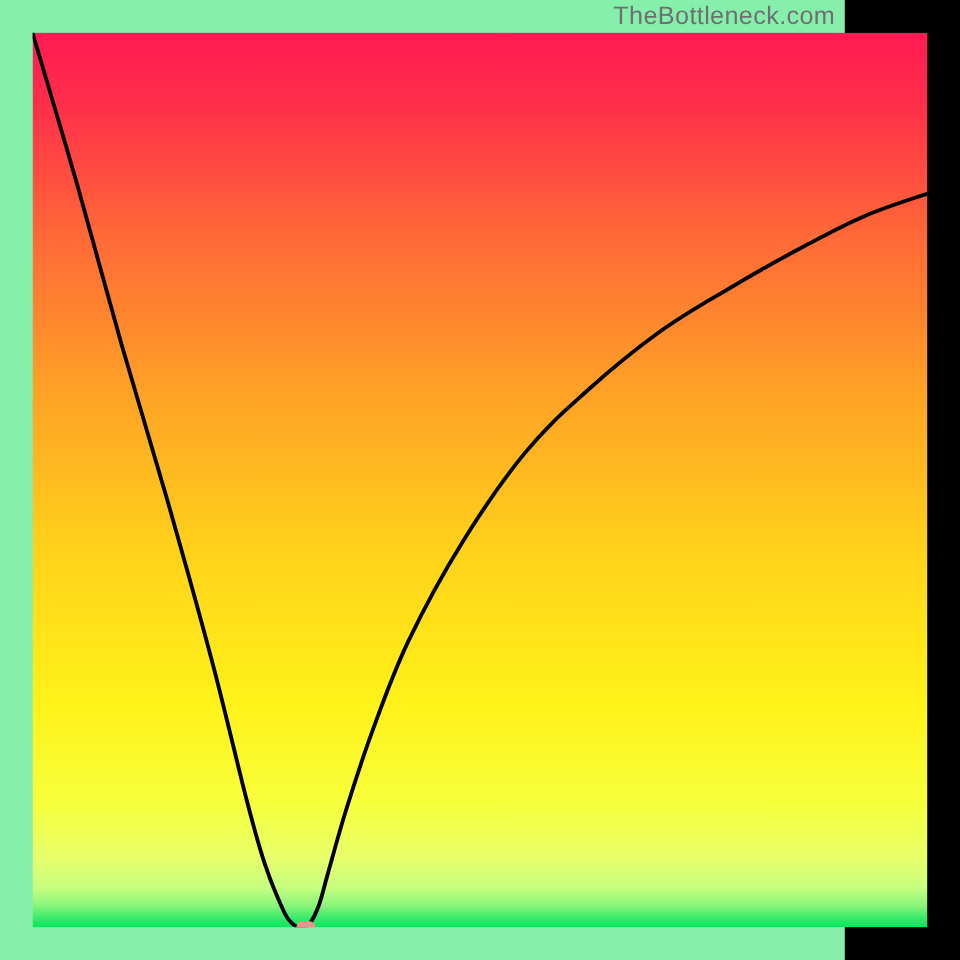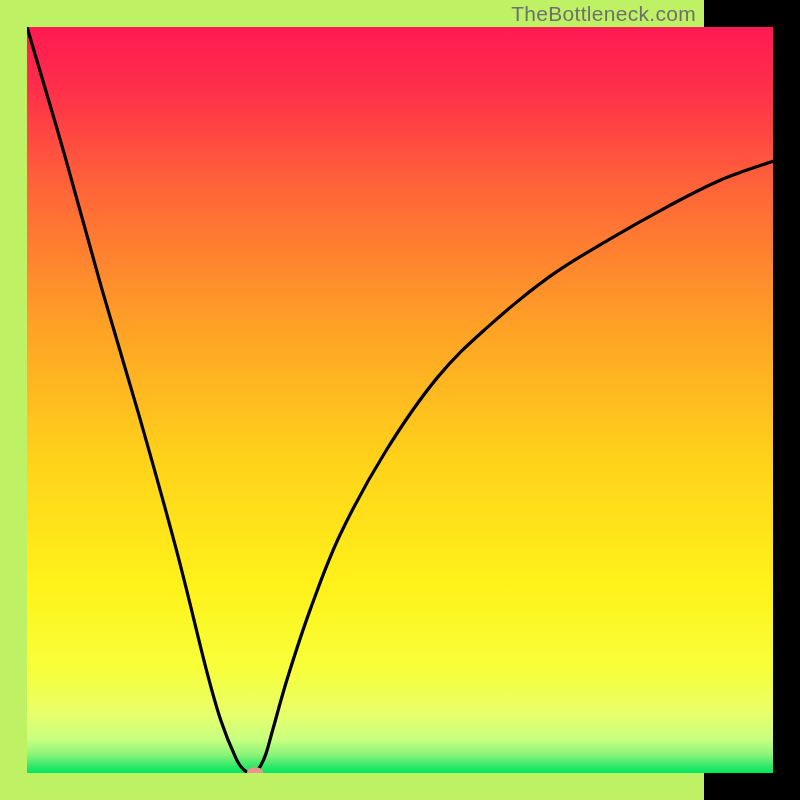--- a/index.html
+++ b/index.html
@@ -5,21 +5,21 @@
   * { margin: 0; padding: 0; box-sizing: border-box; }
   html, body { width: 800px; height: 800px; overflow: hidden; }
   body {
     background: #000;
     font-family: Arial, Helvetica, sans-serif;
   }
   .frame {
     position: absolute;
     top: 0; left: 0;
     width: 704px; height: 800px;
-    background: #bef264;
+    background: #86efac;
   }
   .watermark {
     position: absolute;
     top: 2px;
     right: 8px;
     color: #6f6f6f;
     font-size: 21px;
     font-weight: 500;
     letter-spacing: 0.3px;
     z-index: 5;

